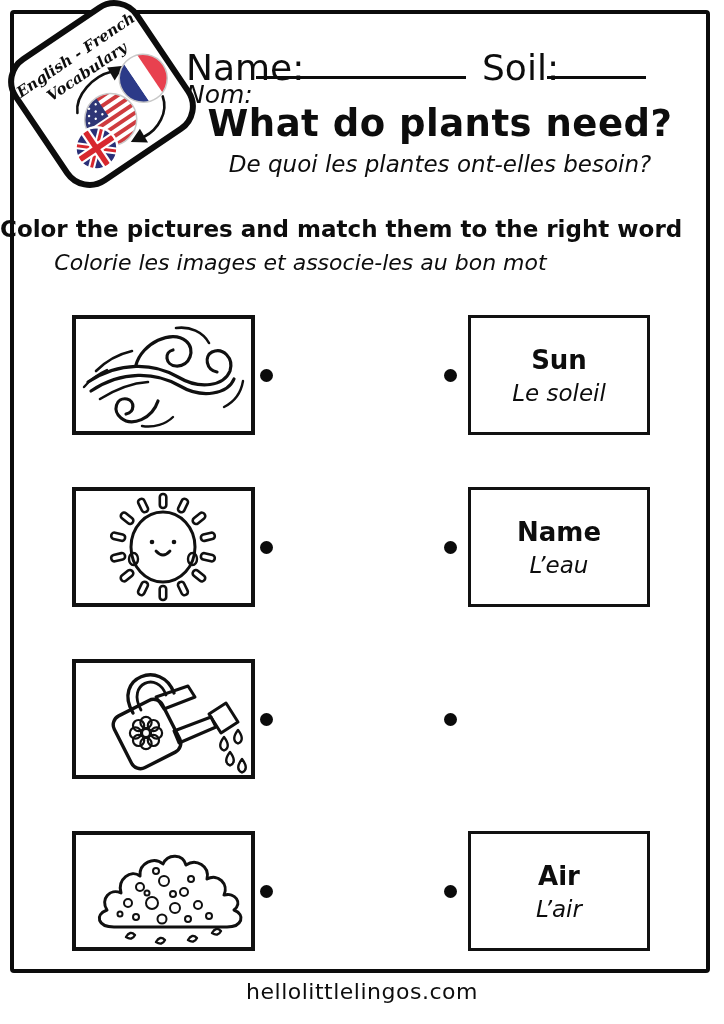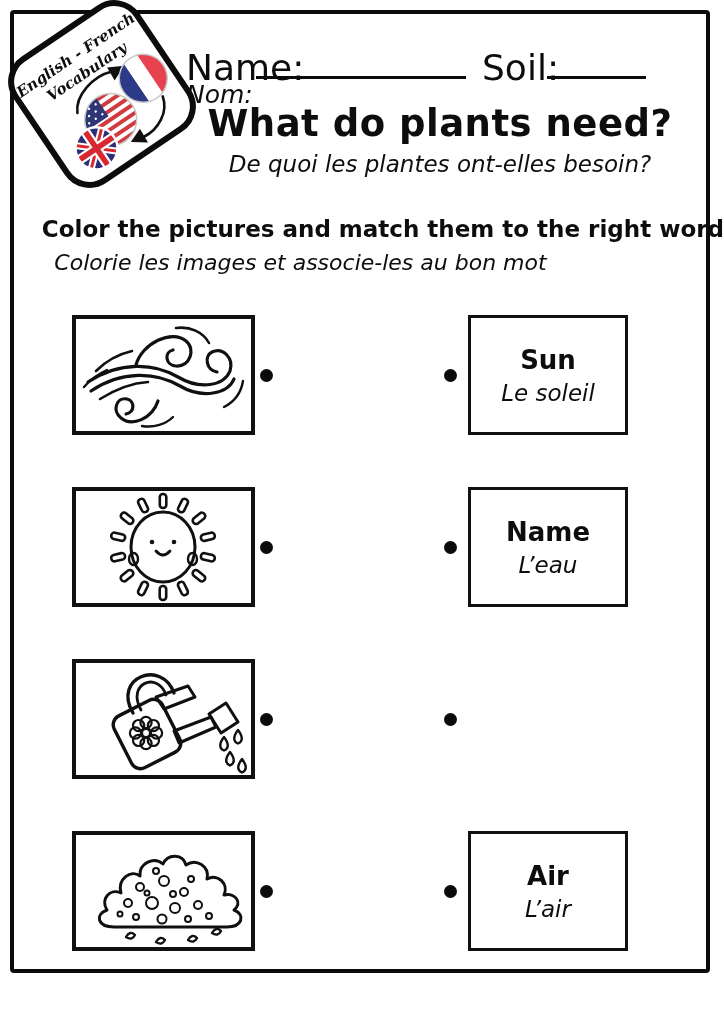--- a/index.html
+++ b/index.html
@@ -17,33 +17,33 @@
             font-weight:bold;font-style:italic;font-size:15px;margin-top:2px;}
   .badge-flags{position:absolute;left:1px;bottom:2px;}
   
   .lbl{position:absolute;font-size:36px;}
   .nom{font-style:italic;font-size:25px;}
   .blank{position:absolute;height:3px;background:#0c0c0c;}
   .title{position:absolute;left:150px;width:580px;top:102px;text-align:center;
          font-size:37px;font-weight:bold;letter-spacing:0.5px;}
   .subtitle{position:absolute;left:150px;width:580px;top:151px;text-align:center;
             font-size:23px;font-style:italic;}
-  .instr-en{position:absolute;left:0;width:724px;top:216px;text-align:right;
+  .instr-en{position:absolute;left:0;width:724px;top:216px;text-align:left;
             font-weight:bold;font-size:23px;}
   .instr-fr{position:absolute;left:0;width:601px;top:250px;text-align:center;
             font-style:italic;font-size:22px;}
   
   .row{position:absolute;left:0;width:724px;height:120px;}
   .pic-box{position:absolute;left:72px;top:0;width:183px;height:120px;background:#fff;
            border:4px solid #111;box-sizing:border-box;display:flex;
            align-items:center;justify-content:center;}
   .dot{position:absolute;top:54px;width:13px;height:13px;border-radius:50%;background:#0b0b0b;}
   .dot-l{left:260px;}
   .dot-r{left:444px;}
-  .word-box{position:absolute;left:468px;top:0;width:160px;height:120px;background:#fff;
+  .word-box{position:absolute;left:468px;top:0;width:182px;height:120px;background:#fff;
             border:3.5px solid #111;box-sizing:border-box;display:flex;flex-direction:column;
             align-items:center;justify-content:center;gap:5px;}
   .w-en{font-weight:bold;font-size:26px;}
   .w-fr{font-style:italic;font-size:23px;}
   .draw{stroke:#101010;fill:none;stroke-linecap:round;stroke-linejoin:round;}
   .footer{position:absolute;left:0;width:724px;top:979px;text-align:center;
           font-size:22px;letter-spacing:0.5px;}
 </style>
 </head>
 <body>
@@ -247,13 +247,14 @@
       </svg>
     </div>
     <div class="dot dot-l"></div>
     <div class="dot dot-r"></div>
     <div class="word-box">
       <div class="w-en">Air</div>
       <div class="w-fr">L’air</div>
     </div>
   </div>
 
+  <div class="footer">hellolittlelingos.com</div>
 </div>
 
 </body></html>

